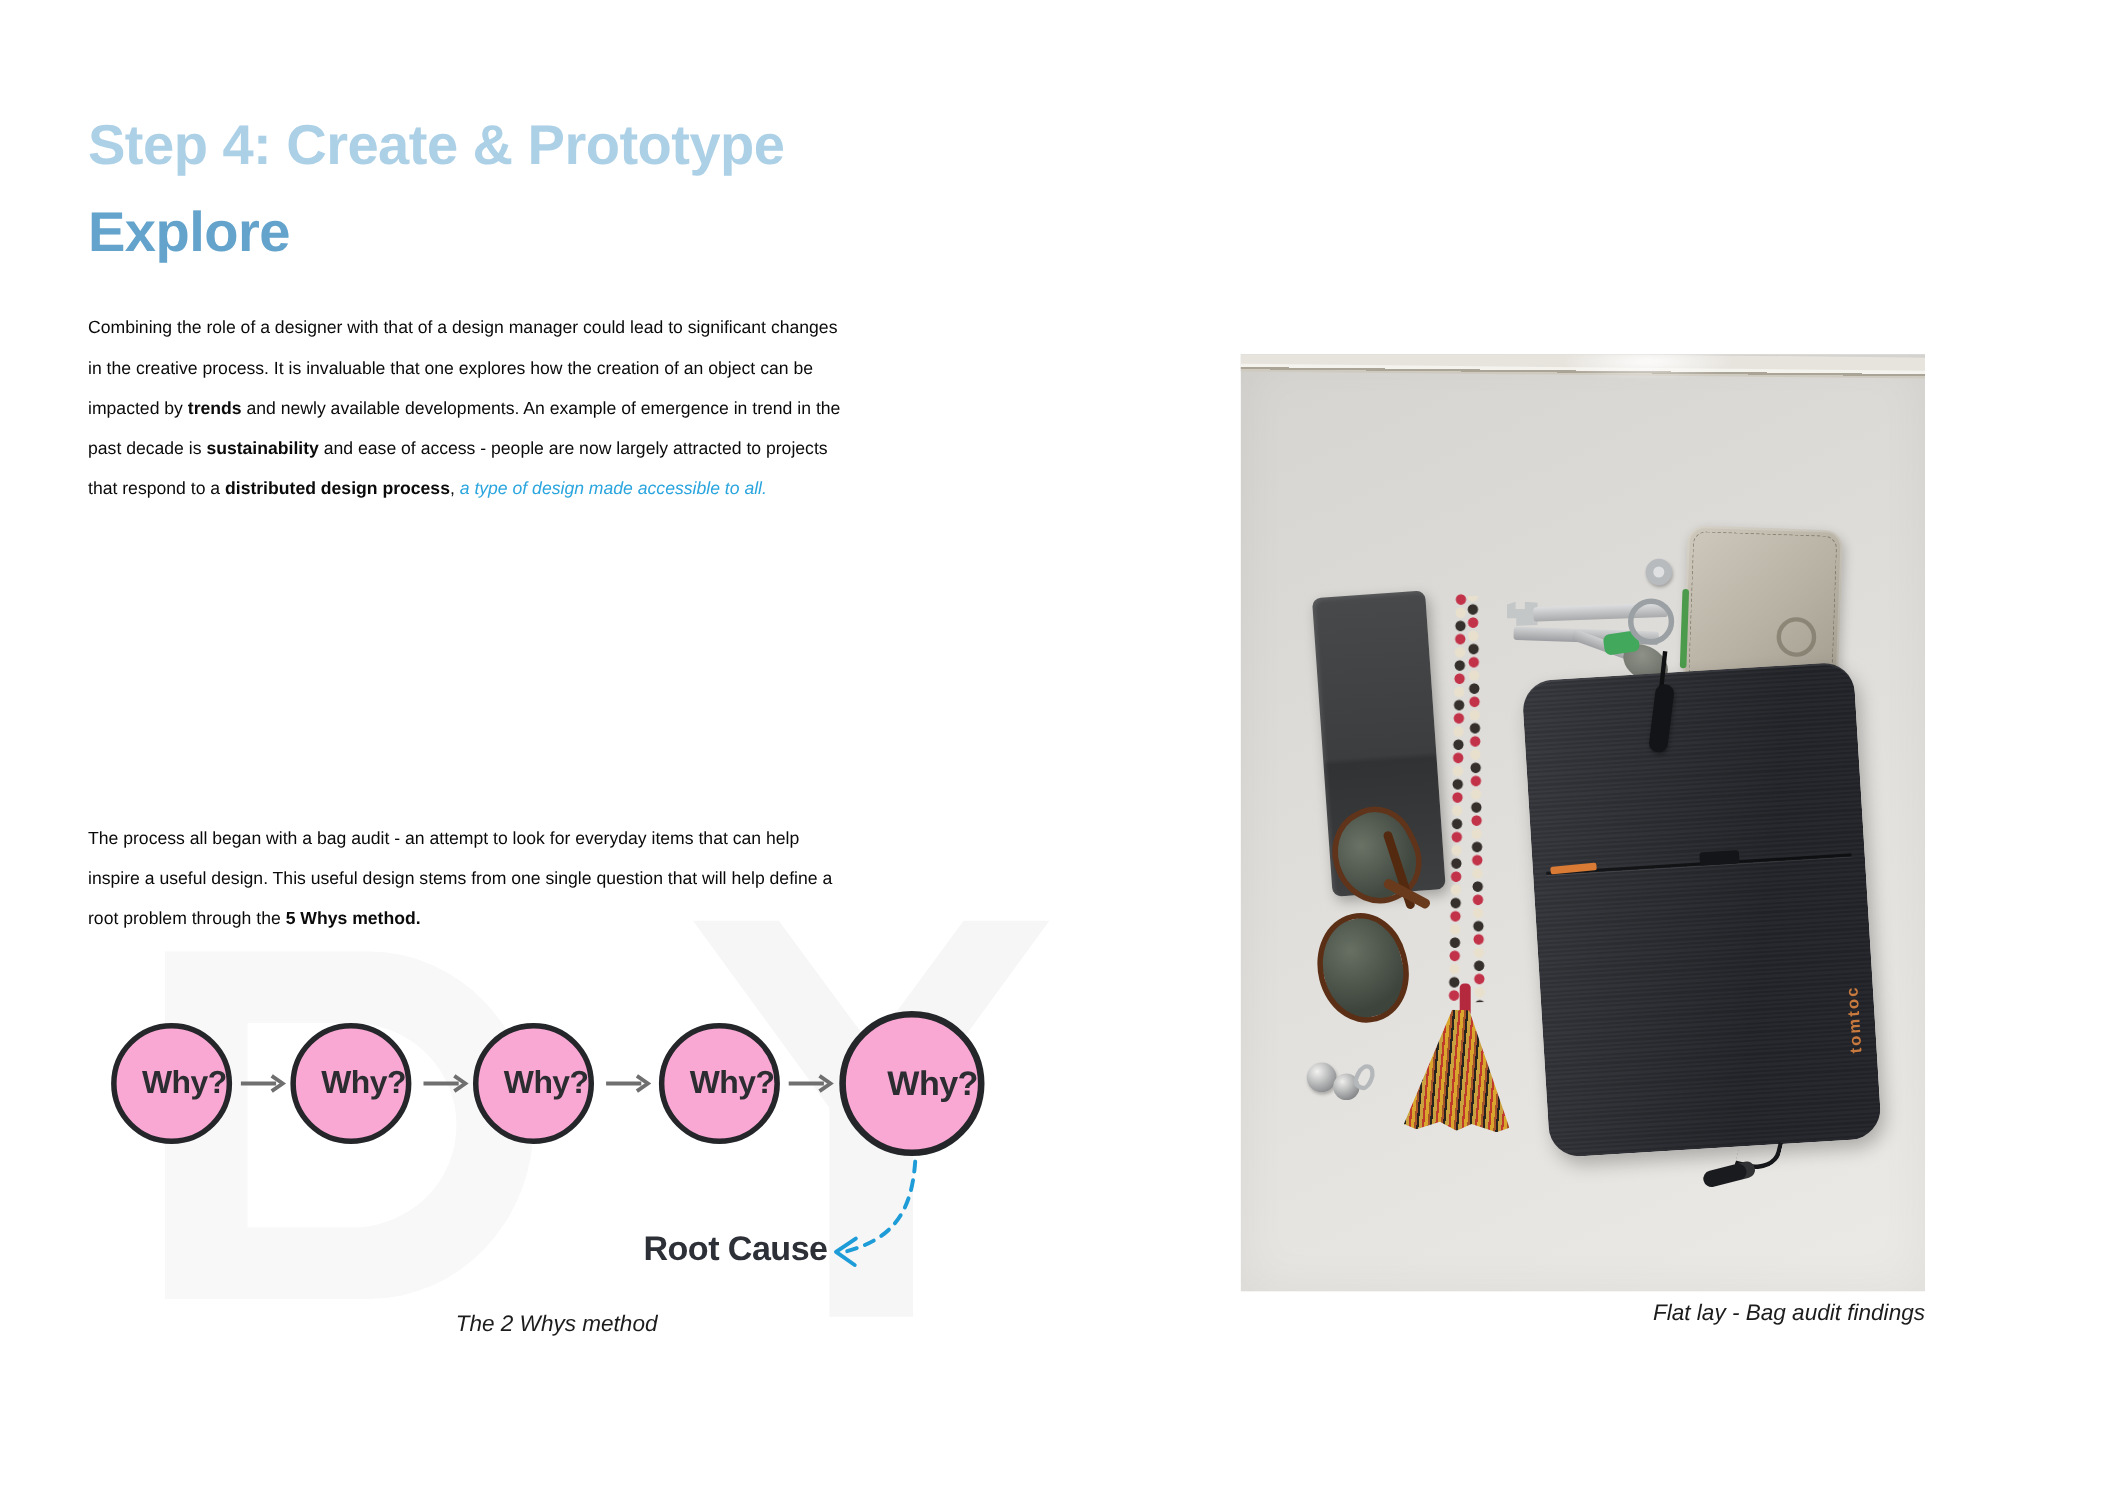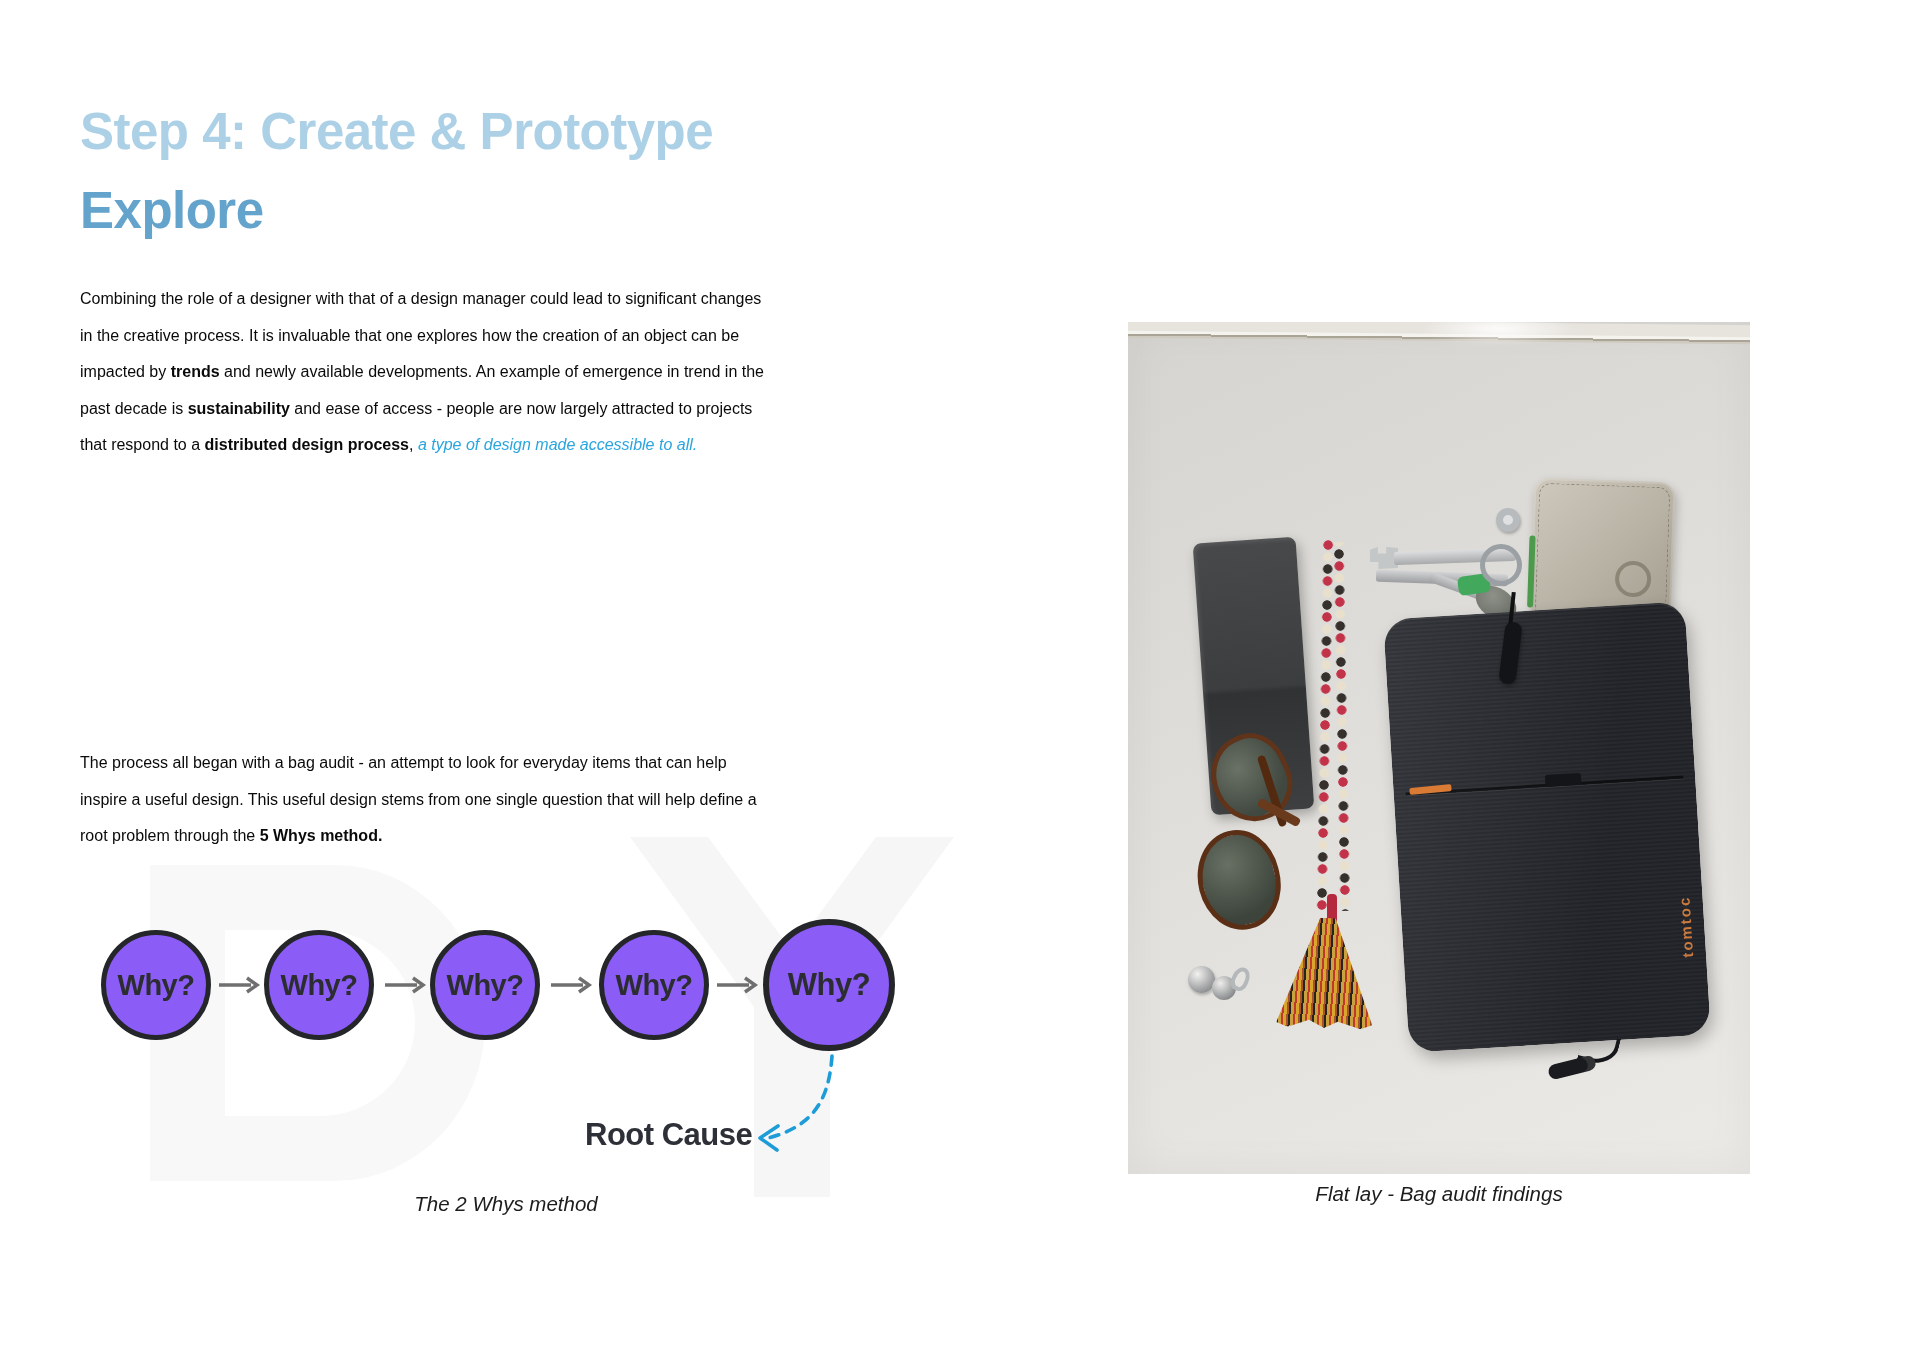--- a/index.html
+++ b/index.html
@@ -15,37 +15,37 @@
   .para{position:absolute;left:80px;width:692px;font-size:16px;line-height:36.5px;margin:0;color:#0a0a0a;}
   .p1{top:281px;}
   .p2{top:566px;}
   .p3{top:745px;}
   .b{font-weight:bold;}
   .i{color:#2aa5de;font-style:italic;}
   
   .watermark{position:absolute;left:90px;top:825px;width:900px;height:390px;z-index:0;pointer-events:none;}
   
   .diagram{position:absolute;left:66px;top:898px;width:880px;height:320px;z-index:1;}
-  .why-circle{position:absolute;box-sizing:border-box;background:#8b5cf6;border:5px solid #24262a;border-radius:50%;
-    display:flex;align-items:center;justify-content:center;width:110px;height:110px;}
+  .why-circle{position:absolute;box-sizing:border-box;background:#f9a8d4;border:5px solid #24262a;border-radius:50%;
+    display:flex;align-items:center;justify-content:flex-end;width:110px;height:110px;}
   .why-circle span{font-weight:bold;font-size:29px;color:#2b2d31;letter-spacing:-0.5px;}
   .c1{left:35px;top:32px;}
   .c2{left:198px;top:32px;}
   .c3{left:364px;top:32px;}
   .c4{left:533px;top:32px;}
   .c5{left:697px;top:21px;width:132px;height:132px;border-width:6px;}
   .c5 span{font-size:31px;}
   .flow-arrow{position:absolute;top:77px;width:46px;height:20px;}
   .a1{left:149px;} .a2{left:315px;} .a3{left:481px;} .a4{left:647px;}
   .root-cause{position:absolute;left:519px;top:219px;font-weight:bold;font-size:31px;color:#2d3037;letter-spacing:-0.5px;}
   .curve-svg{position:absolute;left:0;top:0;width:880px;height:320px;pointer-events:none;}
   
   .caption{position:absolute;font-style:italic;font-size:20.5px;color:#1c1c1c;text-align:center;}
   .caption-left{left:66px;top:1192px;width:880px;}
-  .caption-right{left:1128px;top:1182px;width:622px;}
+  .caption-right{left:1128px;top:1182px;width:622px;text-align:right;}
   
   .photo{position:absolute;left:1128px;top:322px;width:622px;height:852px;margin:0;overflow:hidden;z-index:1;
     background:linear-gradient(155deg,#d6d4d0 0%,#dcdad6 28%,#e3e1dd 58%,#eceae6 100%);
     box-shadow:inset 0 0 46px rgba(0,0,0,.05);}
   .wall-band{position:absolute;left:-8px;top:0;width:660px;height:13px;background:#e7e4de;transform:rotate(.6deg);}
   .table-edge{position:absolute;left:-8px;top:12px;width:660px;height:7px;transform:rotate(.6deg);
     background:linear-gradient(180deg,#f5f3ee 0 3px,#aaa496 3px 5px,#cfcabf 5px 7px);}
   .glare{position:absolute;left:290px;top:-8px;width:160px;height:30px;border-radius:50%;
     background:radial-gradient(closest-side,rgba(255,255,255,.95),rgba(255,255,255,0));filter:blur(3px);}
   

